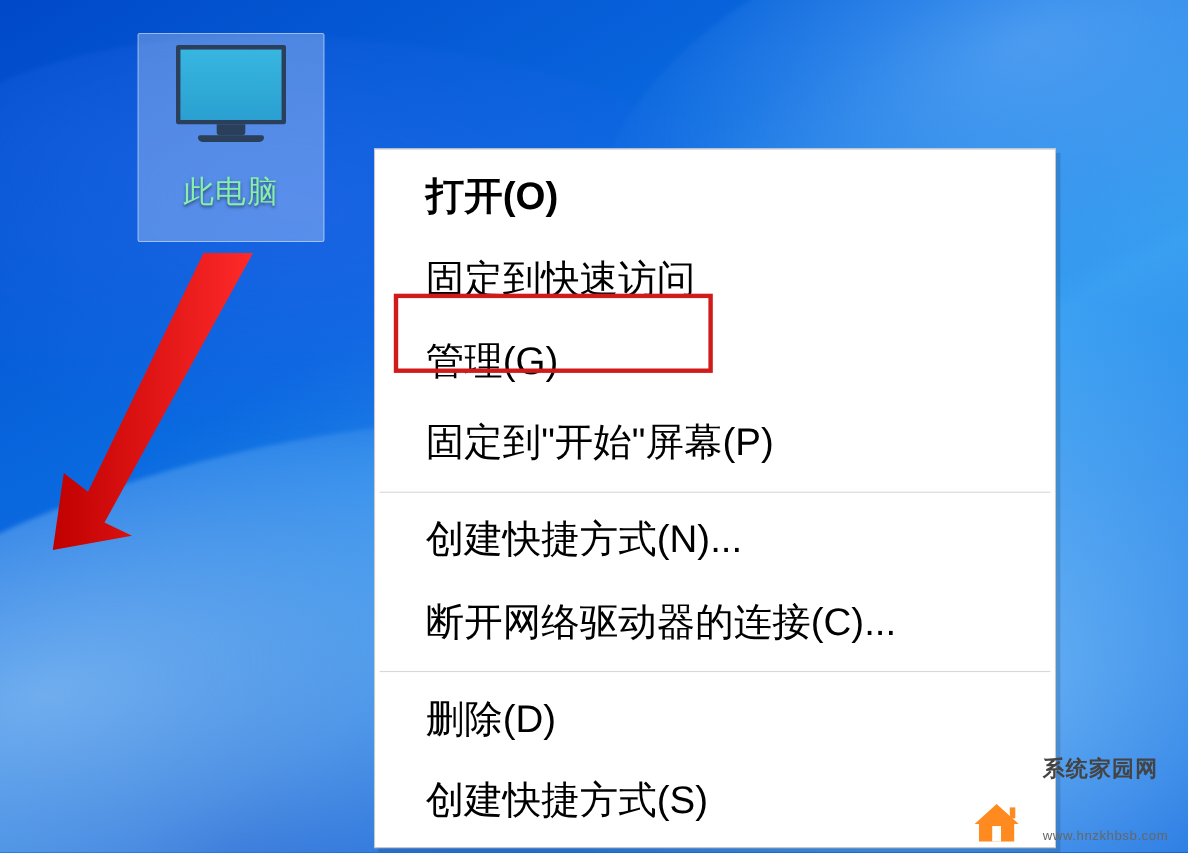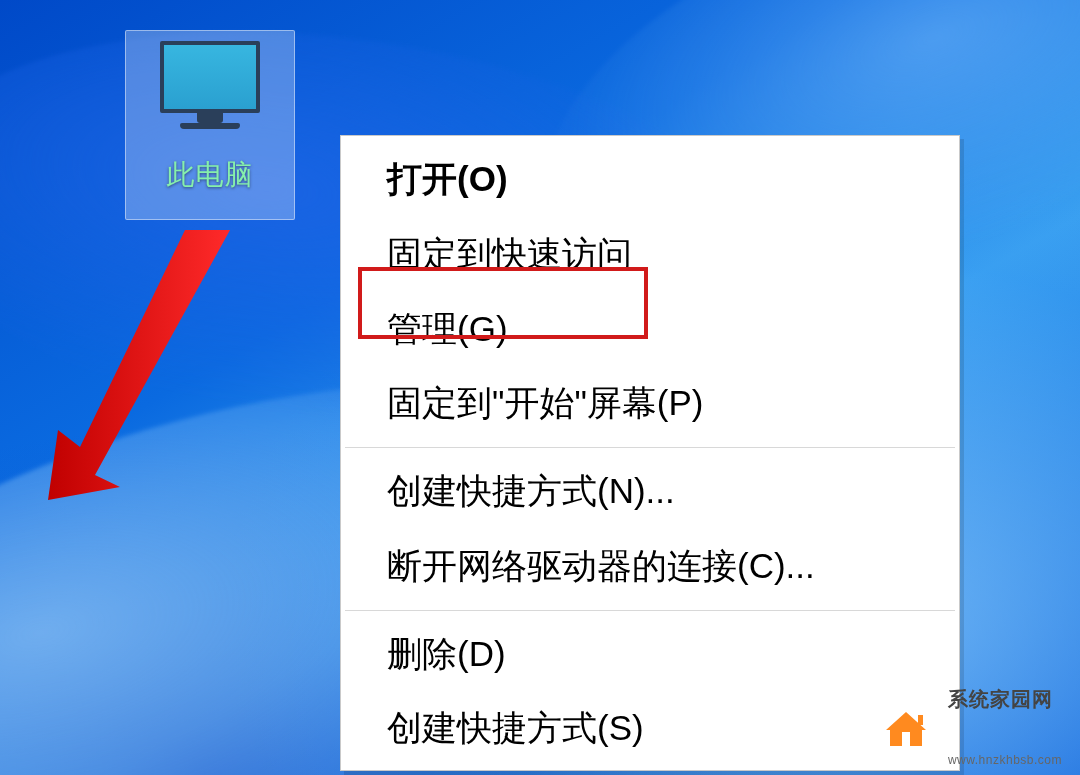--- a/index.html
+++ b/index.html
@@ -102,21 +102,21 @@
       border: 4px solid #d11a1a;
       pointer-events: none;
     }
     .hb { left: 358px; top: 267px; width: 290px; height: 72px; }
 
     .watermark {
       position: absolute;
       right: 18px;
       bottom: 8px;
       display: flex;
-      align-items: center;
+      align-items: flex-end;
       gap: 20px;
     }
     .house {
       width: 44px; height: 40px; position: relative;
     }
     .wm-text { display: flex; flex-direction: column; align-items: flex-start; line-height: 1.05; }
     .wm-title { font-size: 20px; font-weight: 700; color: #444; letter-spacing: 1px; }
     .wm-url { font-size: 12px; color: #666; letter-spacing: 0.5px; margin-top: 44px; }
   </style>
 </head>

